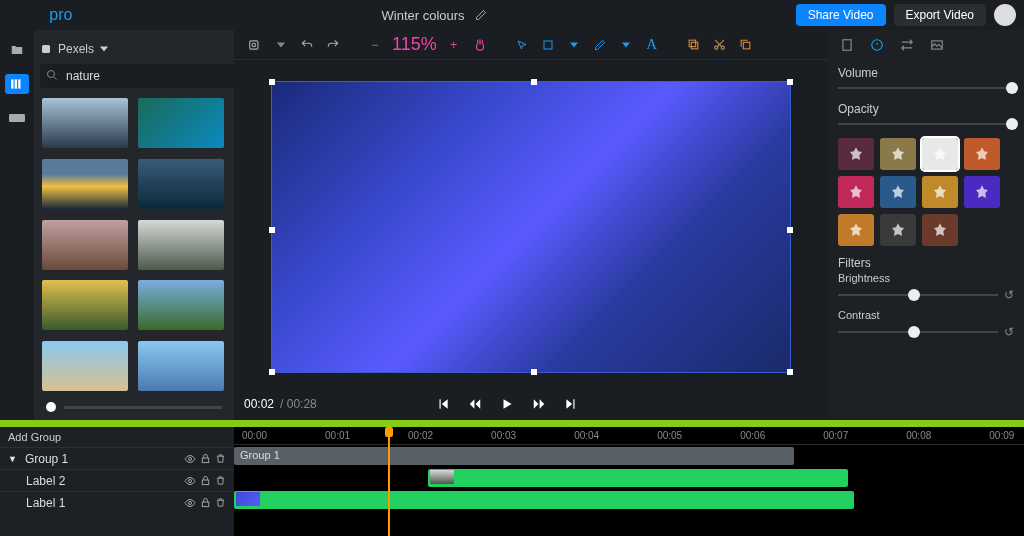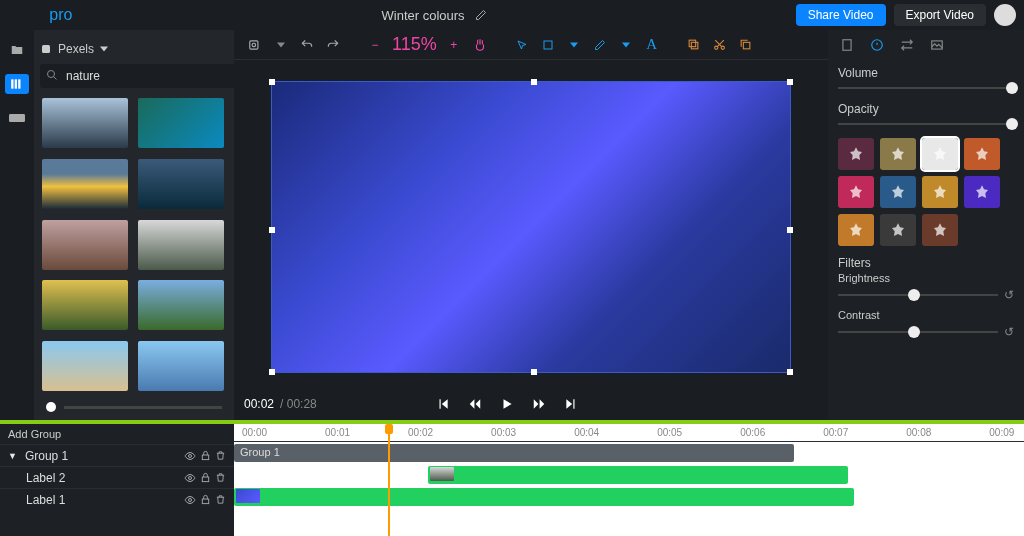--- a/index.html
+++ b/index.html
@@ -48,21 +48,21 @@
 .section-title { font-size: 14px; color:#fff; margin: 2px 0 8px; font-weight:400; }
 .prop-label { font-size:12px; color:#ccc; margin-top: 6px; }
 .slider-row { height:16px; display:flex; align-items:center; }
 .slider-track { flex:1; height:2px; background:#444; position:relative; }
 .slider-knob { position:absolute; right:-4px; top:-5px; width:12px; height:12px; border-radius:50%; background:#eee; }
 .filters-grid { display:grid; grid-template-columns: repeat(4, 36px); gap: 6px; margin-top: 6px; }
 .filter-sw { width:36px; height:32px; border-radius:3px; display:flex; align-items:center; justify-content:center; }
 .adv-row { display:flex; align-items:center; gap:6px; margin-top:4px; }
 .adv-row .slider-track { flex:1; }
 .reset-icn { color:#888; cursor:pointer; }
-.timeline { height: 116px; display:flex; background:#ffffff; border-top:4px solid #84cc16; }
+.timeline { height: 116px; display:flex; background:#000000; border-top:7px solid #84cc16; }
 .track-hdrs { width:234px; background:#1d2024; }
 .add-group { padding: 4px 8px; font-size:11px; color:#ccc; }
 .track-hdr { height:22px; display:flex; align-items:center; padding: 0 8px; gap:8px; border-top:1px solid #2a2d31; }
 .track-hdr .name { flex:1; font-size:12px; color:#ddd; }
 .track-hdr .icons { display:flex; gap:4px; color:#888; }
 .track-area { flex:1; position:relative; overflow:hidden; }
 .ruler { height:18px; display:flex; gap:58px; padding-left: 8px; font-size:10px; color:#888; align-items:center; border-bottom:1px solid #2a2d31; }
 .track-row { height:22px; laborder-top:1px solid #2a2d31; position:relative; }
 .playhead { position:absolute; top:0; bottom:0; left:154px; width:2px; background:#ff9a00; z-index:5; }
 .playhead::before { content:''; position:absolute; top:0; left:-3px; width:8px; height:10px; background:#ff9a00; border-radius:2px; }

